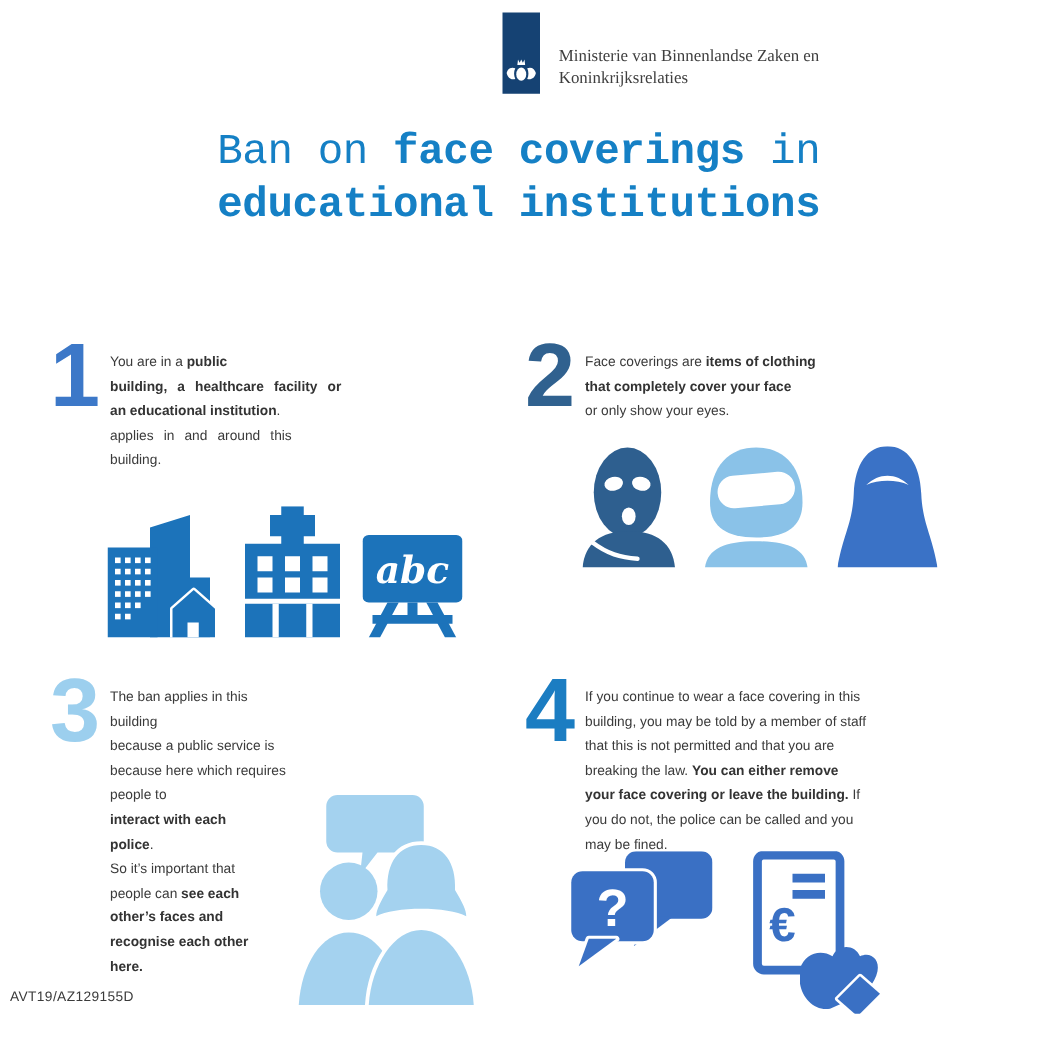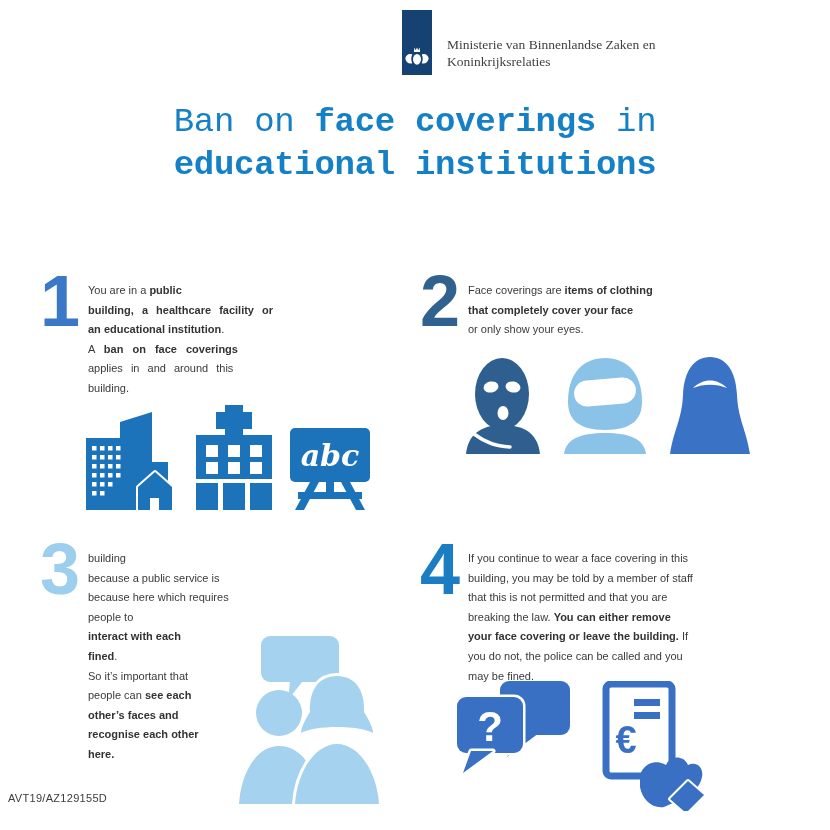--- a/index.html
+++ b/index.html
@@ -63,21 +63,20 @@
       <div class="line"><span>Ban on </span><span class="b">face coverings</span><span> in</span></div>
       <div class="line"><span class="b">educational institutions</span></div>
     </div>
 
   <div class="section" id="s1">
     <div class="num" style="color: rgb(60, 120, 200);">1</div>
     <div class="stext">
         <div class="line"><span>You are in a </span><span class="b">public</span></div>
         <div class="line" style="word-spacing: 5px;"><span class="b">building, a healthcare facility or</span></div>
         <div class="line"><span class="b">an educational institution</span><span>.</span></div>
-        <div class="line" style="word-spacing: 6px;"><span>A </span><span class="b">ban on face coverings</span></div>
         <div class="line" style="word-spacing: 5px;"><span>applies in and around this</span></div>
         <div class="line"><span>building.</span></div>
       </div>
   </div>
   <div id="icons1">
     <svg width="92" height="100" viewBox="0 0 92 100">
       <path class="c-bright" d="M34 12 L66 2 L66 52 L82 52 L82 100 L34 100 Z"></path>
       <rect class="c-bright" x="0" y="28" width="40" height="72"></rect>
       <g class="white">
         <rect x="6" y="36" width="4.5" height="4.5"></rect>
@@ -157,26 +156,27 @@
     </svg>
     <svg width="80" height="97" viewBox="0 0 80 97">
       <path class="c-royal" d="M40 0 C56 0 66 14 67 38 C68 62 76 72 80 97 L0 97 C4 72 12 62 13 38 C14 14 24 0 40 0 Z"></path>
       <path class="white" d="M23 31 C33 21 47 21 57 31 C47 26.5 33 26.5 23 31 Z"></path>
     </svg>
   </div>
 
   <div class="section" id="s3">
     <div class="num" style="color: rgb(156, 207, 238);">3</div>
     <div class="stext">
+        <div class="line"><span>The ban applies in this</span></div>
         <div class="line"><span>building</span></div>
         <div class="line"><span>because a public service is</span></div>
         <div class="line"><span>because here which requires</span></div>
         <div class="line"><span>people to</span></div>
         <div class="line"><span class="b">interact with each</span></div>
-        <div class="line"><span class="b">fined</span><span>.</span></div>
+        <div class="line"><span class="b">police</span><span>.</span></div>
         <div class="line"><span>So it’s important that</span></div>
         <div class="line"><span>people can </span><span class="b">see each</span></div>
         <div class="line"><span class="b">other’s faces and</span></div>
         <div class="line"><span class="b">recognise each other</span></div>
         <div class="line"><span class="b">here.</span></div>
       </div>
   </div>
   <div id="icon3">
     <svg width="172" height="170" viewBox="0 0 172 170">
       <path class="c-people" d="M33 2 h60 a9 9 0 0 1 9 9 v28 a9 9 0 0 1 -9 9 h-28 l-14 18 l2 -18 h-20 a9 9 0 0 1 -9 -9 v-28 a9 9 0 0 1 9 -9 Z"></path>

